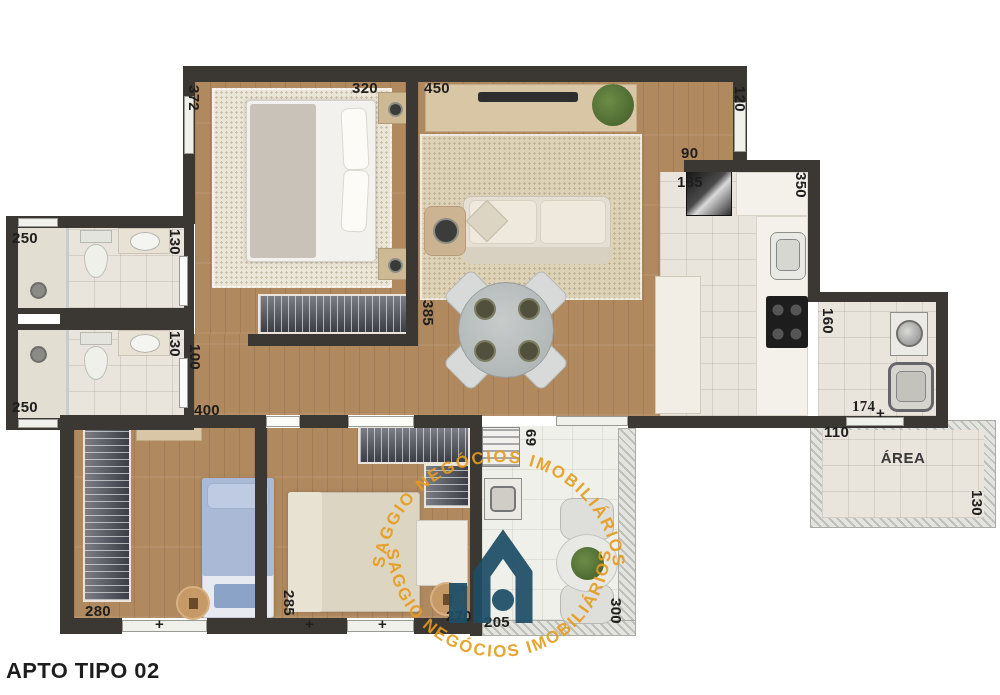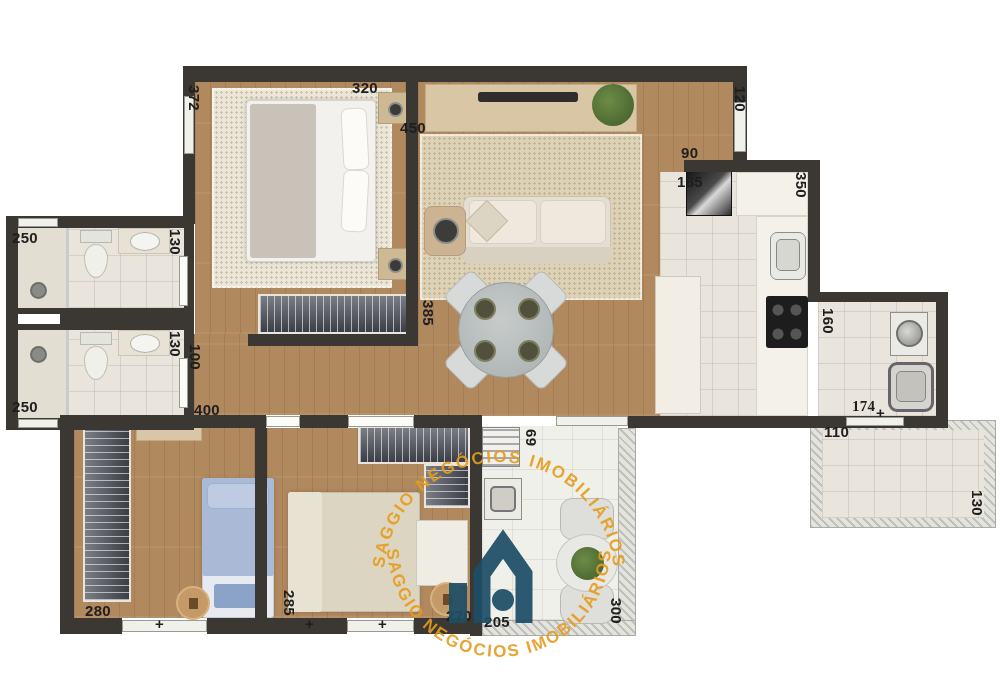--- a/index.html
+++ b/index.html
@@ -200,21 +200,21 @@
   <div class="wall" style="left:60px;top:618px;width:62px;height:16px;"></div>
   <div class="win" style="left:122px;top:620px;width:85px;height:12px;"></div>
   <div class="wall" style="left:207px;top:618px;width:140px;height:16px;"></div>
   <div class="win" style="left:347px;top:620px;width:67px;height:12px;"></div>
   <div class="wall" style="left:414px;top:618px;width:68px;height:16px;"></div>
   <div class="wall" style="left:255px;top:428px;width:12px;height:190px;"></div>
   <div class="wall" style="left:470px;top:416px;width:12px;height:220px;"></div>
 
   <div class="dim v" style="left:202px;top:85px;">372</div>
   <div class="dim" style="left:352px;top:80px;">320</div>
-  <div class="dim" style="left:400px;top:80px;margin-top:40px;">450</div>
+  <div class="dim" style="left:424px;top:80px;">450</div>
   <div class="dim v" style="left:748px;top:86px;">120</div>
   <div class="dim" style="left:681px;top:145px;">90</div>
   <div class="dim" style="left:677px;top:174px;z-index:41;">185</div>
   <div class="dim v" style="left:809px;top:172px;">350</div>
   <div class="dim v" style="left:836px;top:308px;">160</div>
   <div class="dim" style="left:852px;top:399px;font-family:Liberation Serif, serif;">174</div>
   <div class="dim" style="left:824px;top:424px;">110</div>
   <div class="dim" style="left:12px;top:230px;">250</div>
   <div class="dim v" style="left:183px;top:229px;">130</div>
   <div class="dim" style="left:12px;top:399px;">250</div>
@@ -229,34 +229,36 @@
   <div class="dim v" style="left:539px;top:429px;">69</div>
   <div class="dim v" style="left:624px;top:598px;">300</div>
   <div class="dim v" style="left:985px;top:490px;">130</div>
 
   <div class="tick" style="left:155px;top:616px;">+</div>
   <div class="tick" style="left:305px;top:616px;">+</div>
   <div class="tick" style="left:378px;top:616px;">+</div>
   <div class="tick" style="left:876px;top:405px;">+</div>
 
   <div class="at-label" style="left:822px;top:446px;">
+    <span style="position:static;display:block;">ÁREA</span>
   </div>
 
   <svg id="wm" viewBox="0 0 1000 695">
     <defs>
       <path id="wm-arc-top" d="M 384,577 A 115,115 0 0 1 614,577"></path>
       <path id="wm-arc-bottom" d="M 387,545 A 112,112 0 0 0 611,545"></path>
     </defs>
     <g opacity="0.93">
       <rect x="449" y="583" width="18" height="40" fill="#1E4E66"></rect>
       <path d="M482,623 V574 L503,544 L524,574 V623" fill="none" stroke="#1E4E66" stroke-width="17" stroke-linejoin="miter" stroke-miterlimit="10"></path>
       <circle cx="503" cy="600" r="11" fill="#1E4E66"></circle>
     </g>
     <text font-family="Liberation Sans, sans-serif" font-size="17" font-weight="bold" fill="#E69C1C" opacity="0.9" letter-spacing="2">
       <textPath href="#wm-arc-top" startOffset="50%" text-anchor="middle">SAGGIO NEGÓCIOS IMOBILIÁRIOS</textPath>
     </text>
     <text font-family="Liberation Sans, sans-serif" font-size="17" font-weight="bold" fill="#E69C1C" opacity="0.9" letter-spacing="2">
       <textPath href="#wm-arc-bottom" startOffset="50%" text-anchor="middle">SAGGIO NEGÓCIOS IMOBILIÁRIOS</textPath>
     </text>
   </svg>
 
+  <div id="title">APTO TIPO 02</div>
 
 </div>
 
 </body></html>

